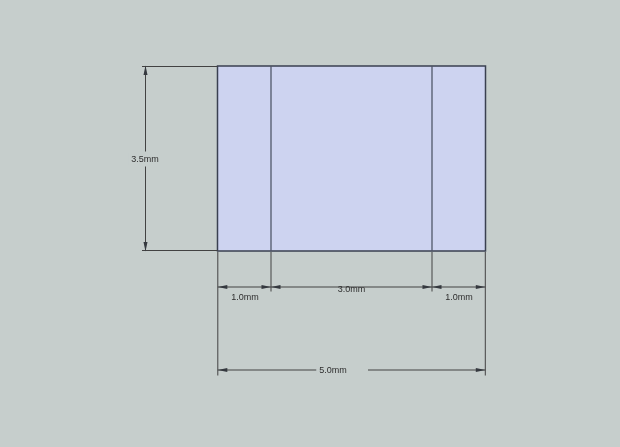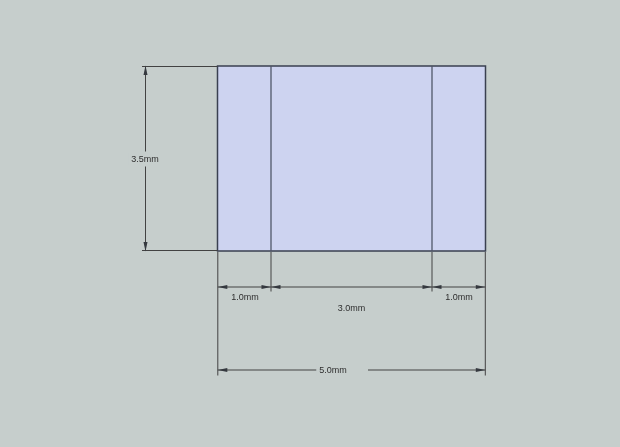--- a/index.html
+++ b/index.html
@@ -91,19 +91,19 @@
       <line class="dim" x1="368" y1="370" x2="485.3" y2="370"></line>
       <polygon class="arrow" points="217.8,370 227.3,368 227.3,372"></polygon>
       <polygon class="arrow" points="485.3,370 475.8,368 475.8,372"></polygon>
     </g>
   </svg>
 
   <div class="dim-label on-line" style="left:145px; top:159px;">3.5mm</div>
 
   <div class="dim-label" style="left:245px; top:297px;">1.0mm</div>
 
-  <div class="dim-label" style="left:351.5px; top:308px;">3.0mm</div>
+  <div class="dim-label" style="left:351.5px; top:289px;">3.0mm</div>
 
   <div class="dim-label" style="left:459px; top:297px;">1.0mm</div>
 
   <div class="dim-label on-line" style="left:333px; top:370px;">5.0mm</div>
 
 </div>
 
 </body></html>

